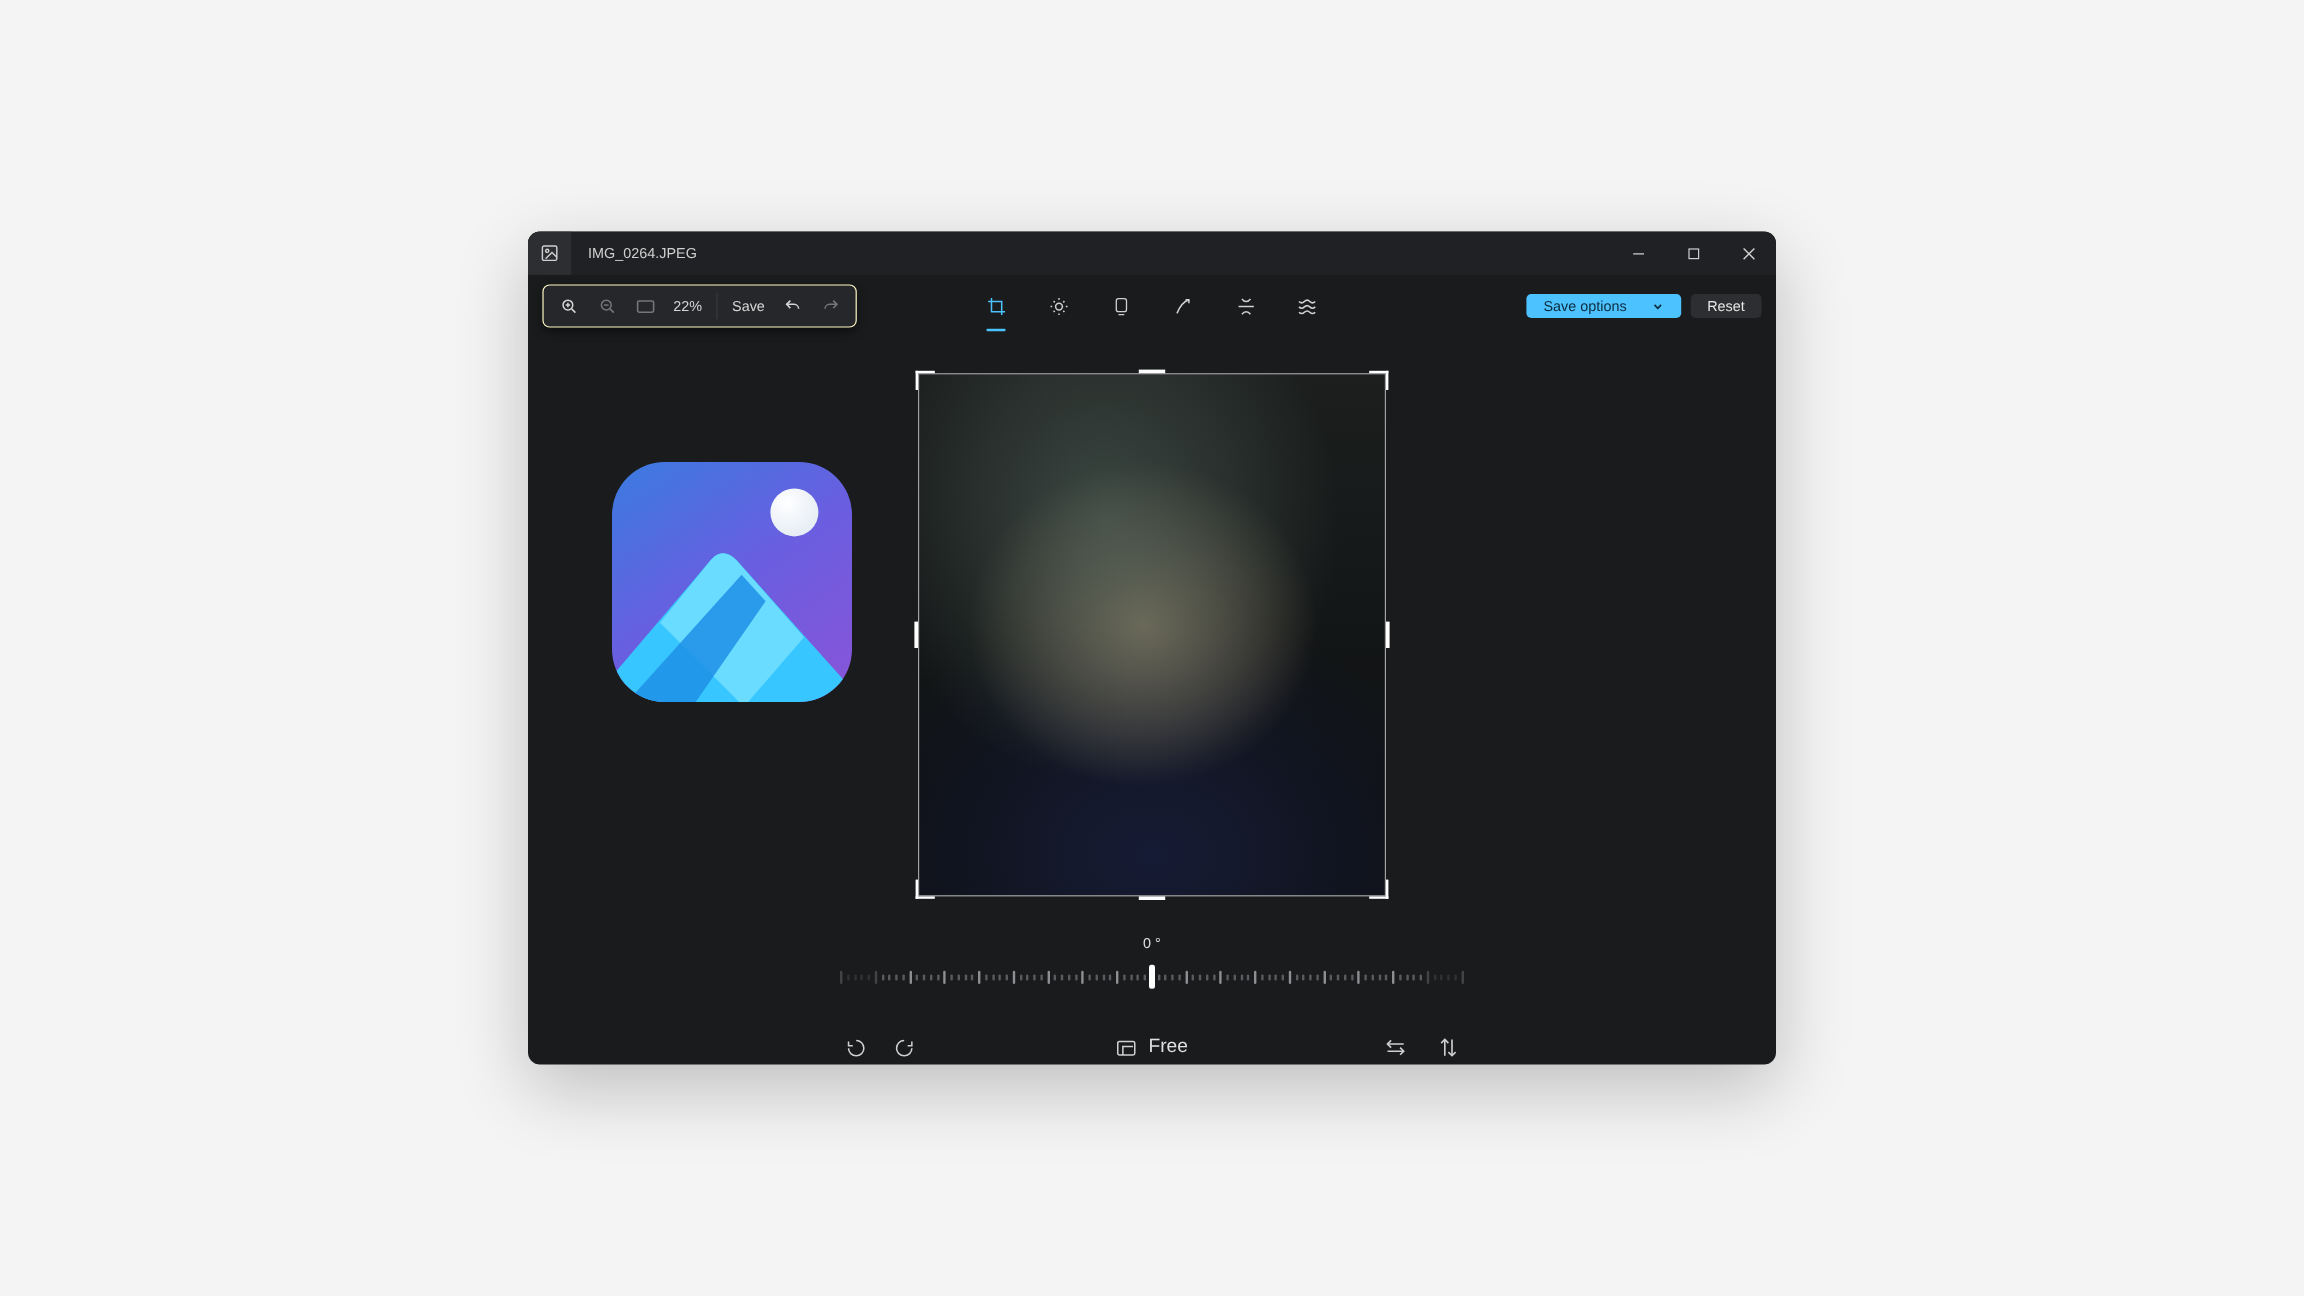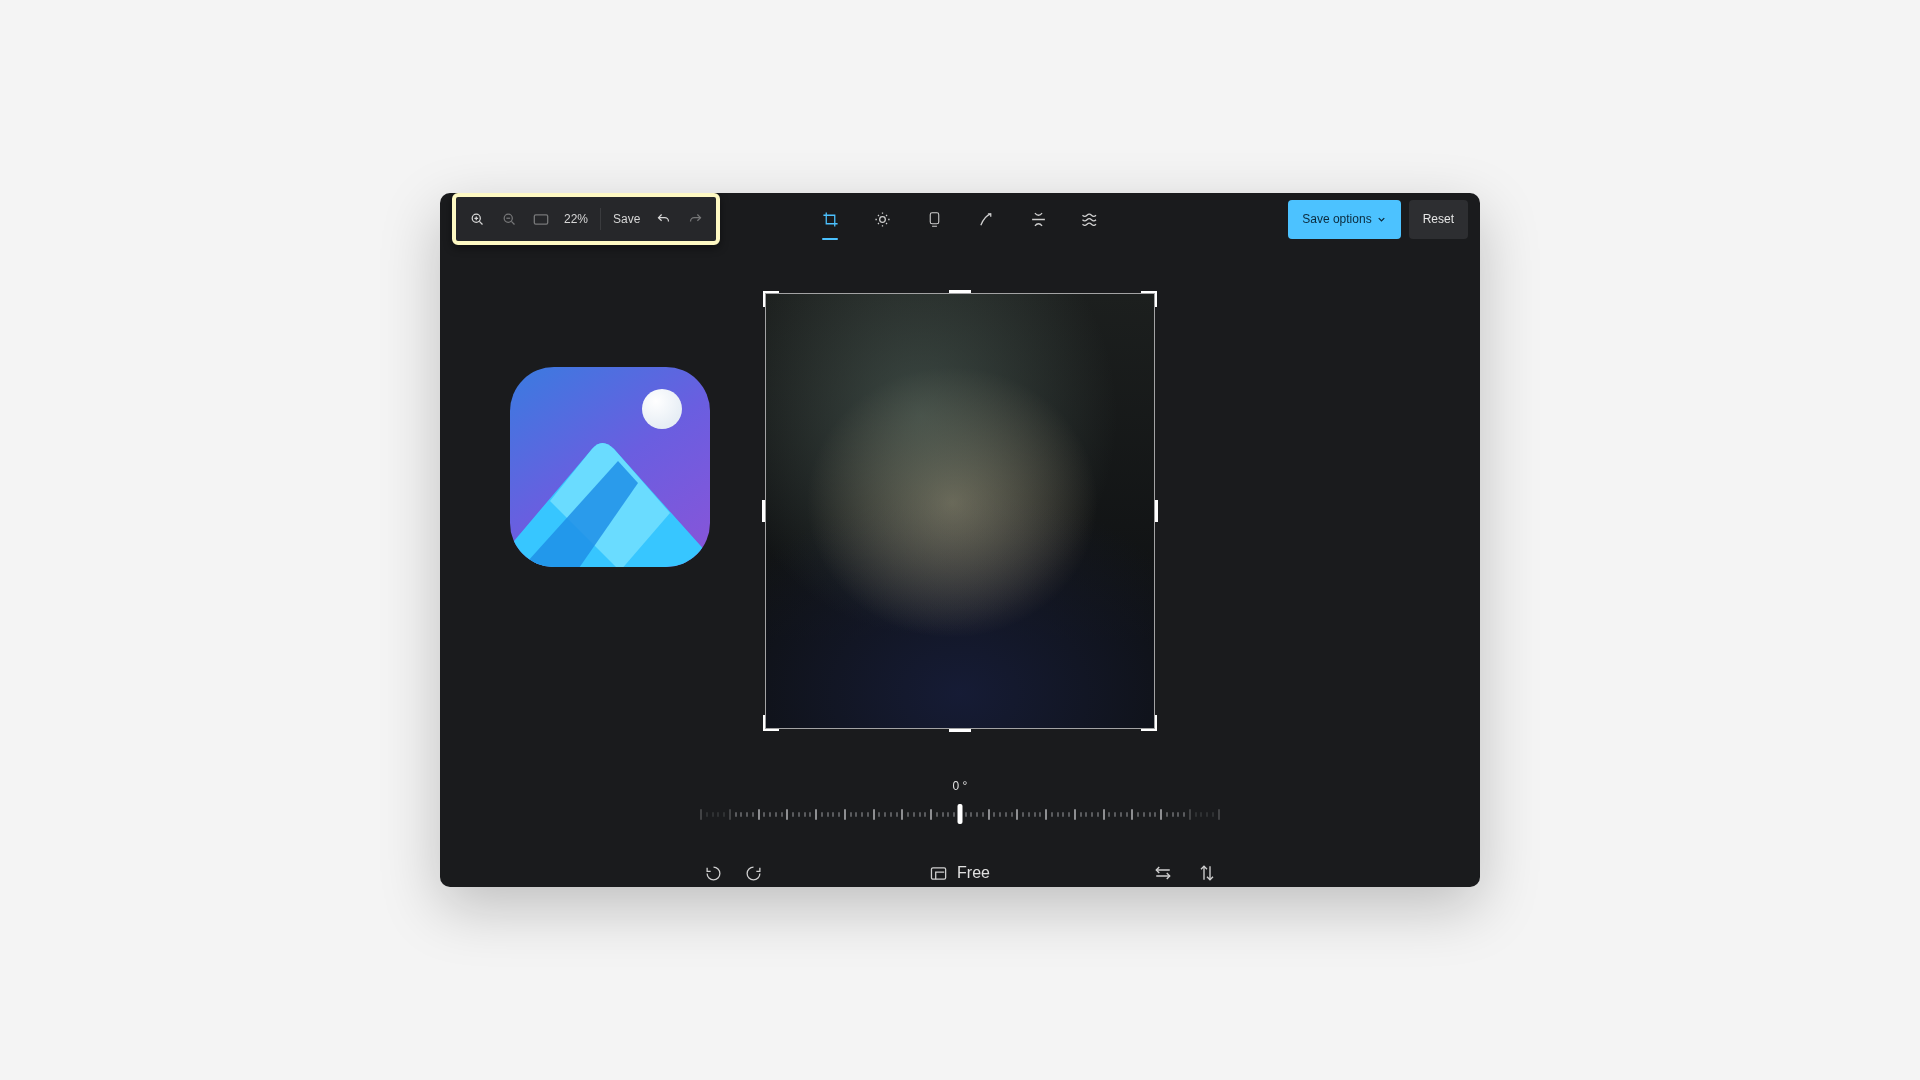--- a/index.html
+++ b/index.html
@@ -58,23 +58,23 @@
   .toolbar-row {
     height: 52px;
     display: flex;
     align-items: center;
     padding: 0 12px;
     position: relative;
   }
   .zoom-cluster {
     display: flex;
     align-items: center;
-    height: 52px;
+    height: 36px;
     background: #26272a;
-    border: 4px solid #fef9c3;
+    border: 1px solid #fef9c3;
     border-radius: 6px;
     box-shadow: 0 3px 8px rgba(0,0,0,0.45);
     padding: 0 6px;
     gap: 2px;
     font-size: 12px;
     color: #d6d6d6;
   }
   .zc-btn {
     width: 30px; height: 30px;
     display: flex; align-items: center; justify-content: center;
@@ -109,26 +109,26 @@
     background: #4cc2ff;
     border-radius: 2px;
   }
 
   .right-actions {
     margin-left: auto;
     display: flex;
     gap: 8px;
   }
   .btn {
-    height: 39px;
+    height: 20px;
     padding: 0 14px;
     border-radius: 4px;
     font-size: 12px;
     display: flex; align-items: center; justify-content: center;
-    gap: 4px;
+    gap: 20px;
   }
   .btn-primary { background: #4cc2ff; color: #0b2a3c; }
   .btn-secondary { background: #2d2e31; color: #e6e6e6; }
 
   
   .canvas-area {
     flex: 1;
     position: relative;
     display: flex;
     align-items: center;
@@ -271,20 +271,48 @@
     display: flex; gap: 18px;
   }
 
   svg { display: block; }
 </style>
 </head>
 <body>
 
 <div class="app-window">
 
+  <div class="title-bar">
+    <div class="app-btn">
+      <svg width="16" height="16" viewBox="0 0 24 24" fill="none" stroke="#d0d0d0" stroke-width="1.8">
+        <rect x="3" y="3" width="18" height="18" rx="2"></rect>
+        <circle cx="9" cy="9" r="2"></circle>
+        <path d="M21 17l-6-6-8 8"></path>
+      </svg>
+    </div>
+    <div class="file-name">IMG_0264.JPEG</div>
+    <div class="spacer"></div>
+    <div class="win-controls">
+      <div class="win-btn">
+        <svg width="11" height="11">
+            <line x1="1" y1="5.5" x2="10" y2="5.5" stroke="#d0d0d0" stroke-width="1"></line>
+          </svg>
+      </div>
+      <div class="win-btn">
+        <svg width="11" height="11">
+            <rect x="1.5" y="1.5" width="8" height="8" fill="none" stroke="#d0d0d0" stroke-width="1"></rect>
+          </svg>
+      </div>
+      <div class="win-btn">
+        <svg width="11" height="11">
+            <path d="M1 1 L10 10 M10 1 L1 10" stroke="#d0d0d0" stroke-width="1.2"></path>
+          </svg>
+      </div>
+    </div>
+  </div>
 
   <div class="toolbar-row">
     <div class="zoom-cluster">
       <div class="zc-btn">
         <svg width="15" height="15" viewBox="0 0 24 24" fill="none" stroke="#d6d6d6" stroke-width="2">
             <circle cx="10" cy="10" r="6.5"></circle>
             <path d="M20 20l-5-5"></path>
             <path d="M10 7v6M7 10h6"></path>
           </svg>
       </div>

